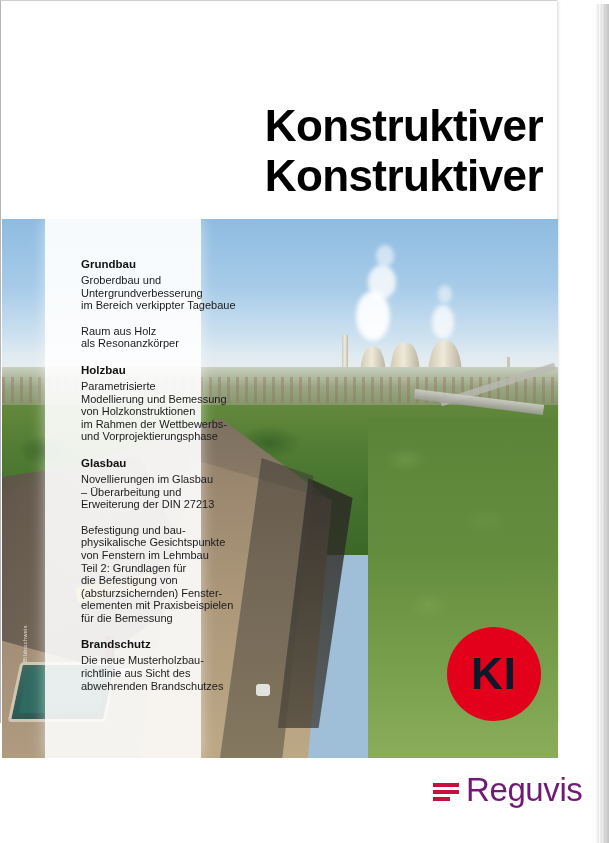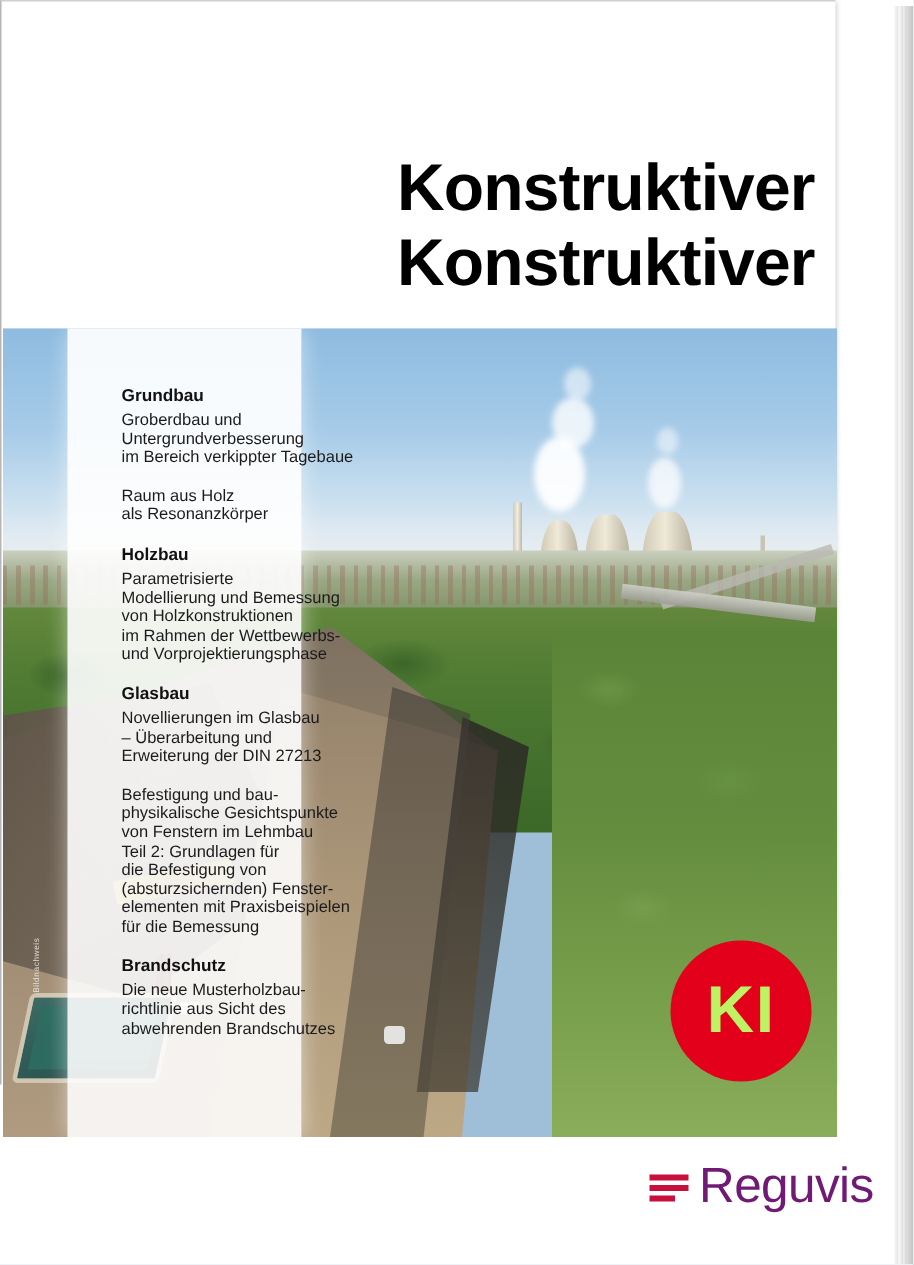--- a/index.html
+++ b/index.html
@@ -111,21 +111,21 @@
               box-shadow:0 0 14px rgba(255,255,255,.55);}
   .toc{position:absolute;left:56px;top:256px;width:150px;margin-left:24px;}
   .toc-group{margin-bottom:13px;}
   .toc-head{font-size:11.5px;font-weight:700;color:#111;line-height:15px;margin-bottom:2px;}
   .toc-body{font-size:11px;color:#1b1b1b;line-height:12.6px;}
   .toc-body span{display:block;white-space:nowrap;}
 
   
   .ki-badge{position:absolute;left:446px;top:626px;width:94px;height:94px;border-radius:50%;
             background:#e2001a;display:flex;align-items:center;justify-content:center;}
-  .ki-badge span{color:#bef264;font-size:44px;font-weight:700;letter-spacing:1px;line-height:44px;}
+  .ki-badge span{color:#0f172a;font-size:44px;font-weight:700;letter-spacing:1px;line-height:44px;}
 
   
   .pub{position:absolute;left:432px;top:772px;display:flex;align-items:center;gap:7px;}
   .pub-mark{display:flex;flex-direction:column;gap:3px;padding-top:4px;}
   .pub-mark i{display:block;height:4px;background:#c8103c;}
   .pub-mark i:nth-child(1){width:26px;}
   .pub-mark i:nth-child(2){width:26px;}
   .pub-mark i:nth-child(3){width:17px;}
   .pub-name{font-size:33px;line-height:33px;color:#701a75;font-weight:400;letter-spacing:-0.4px;}
 

